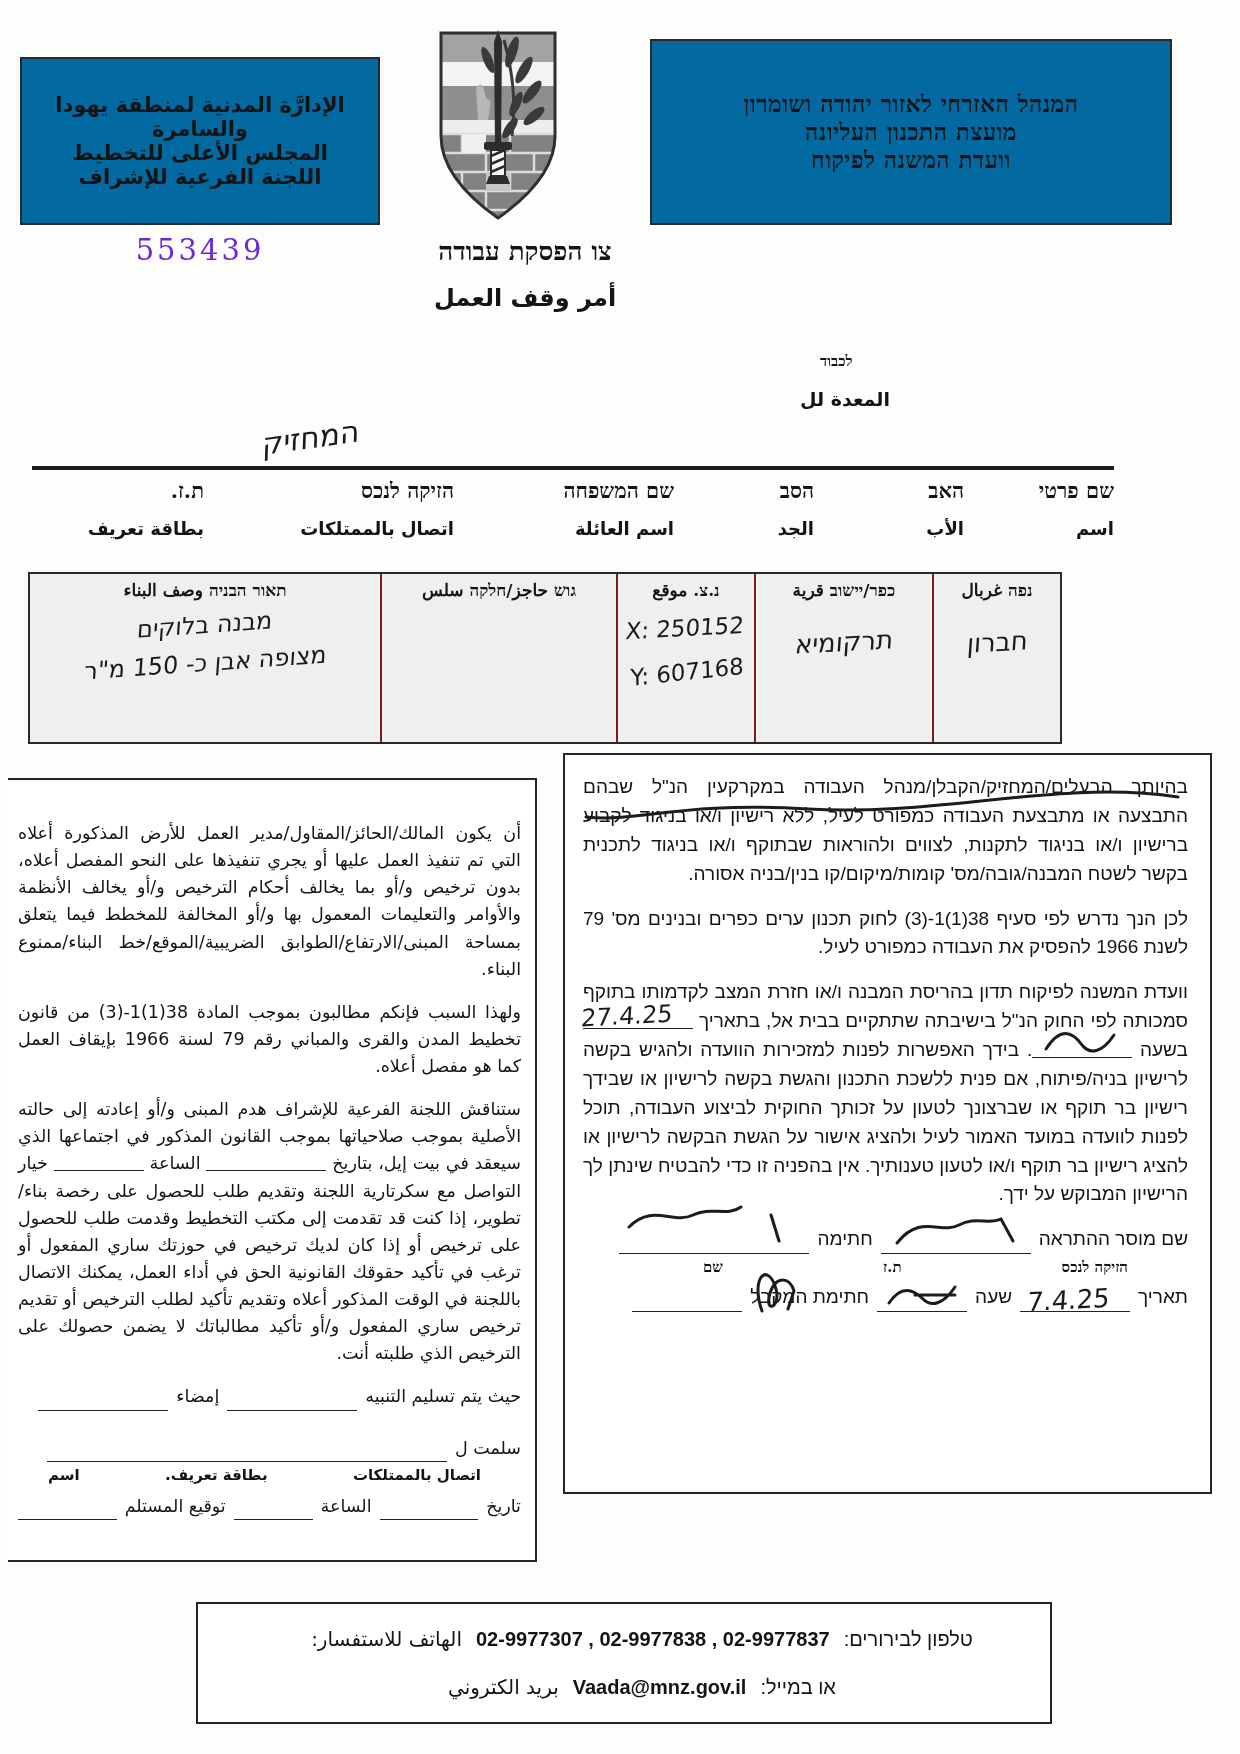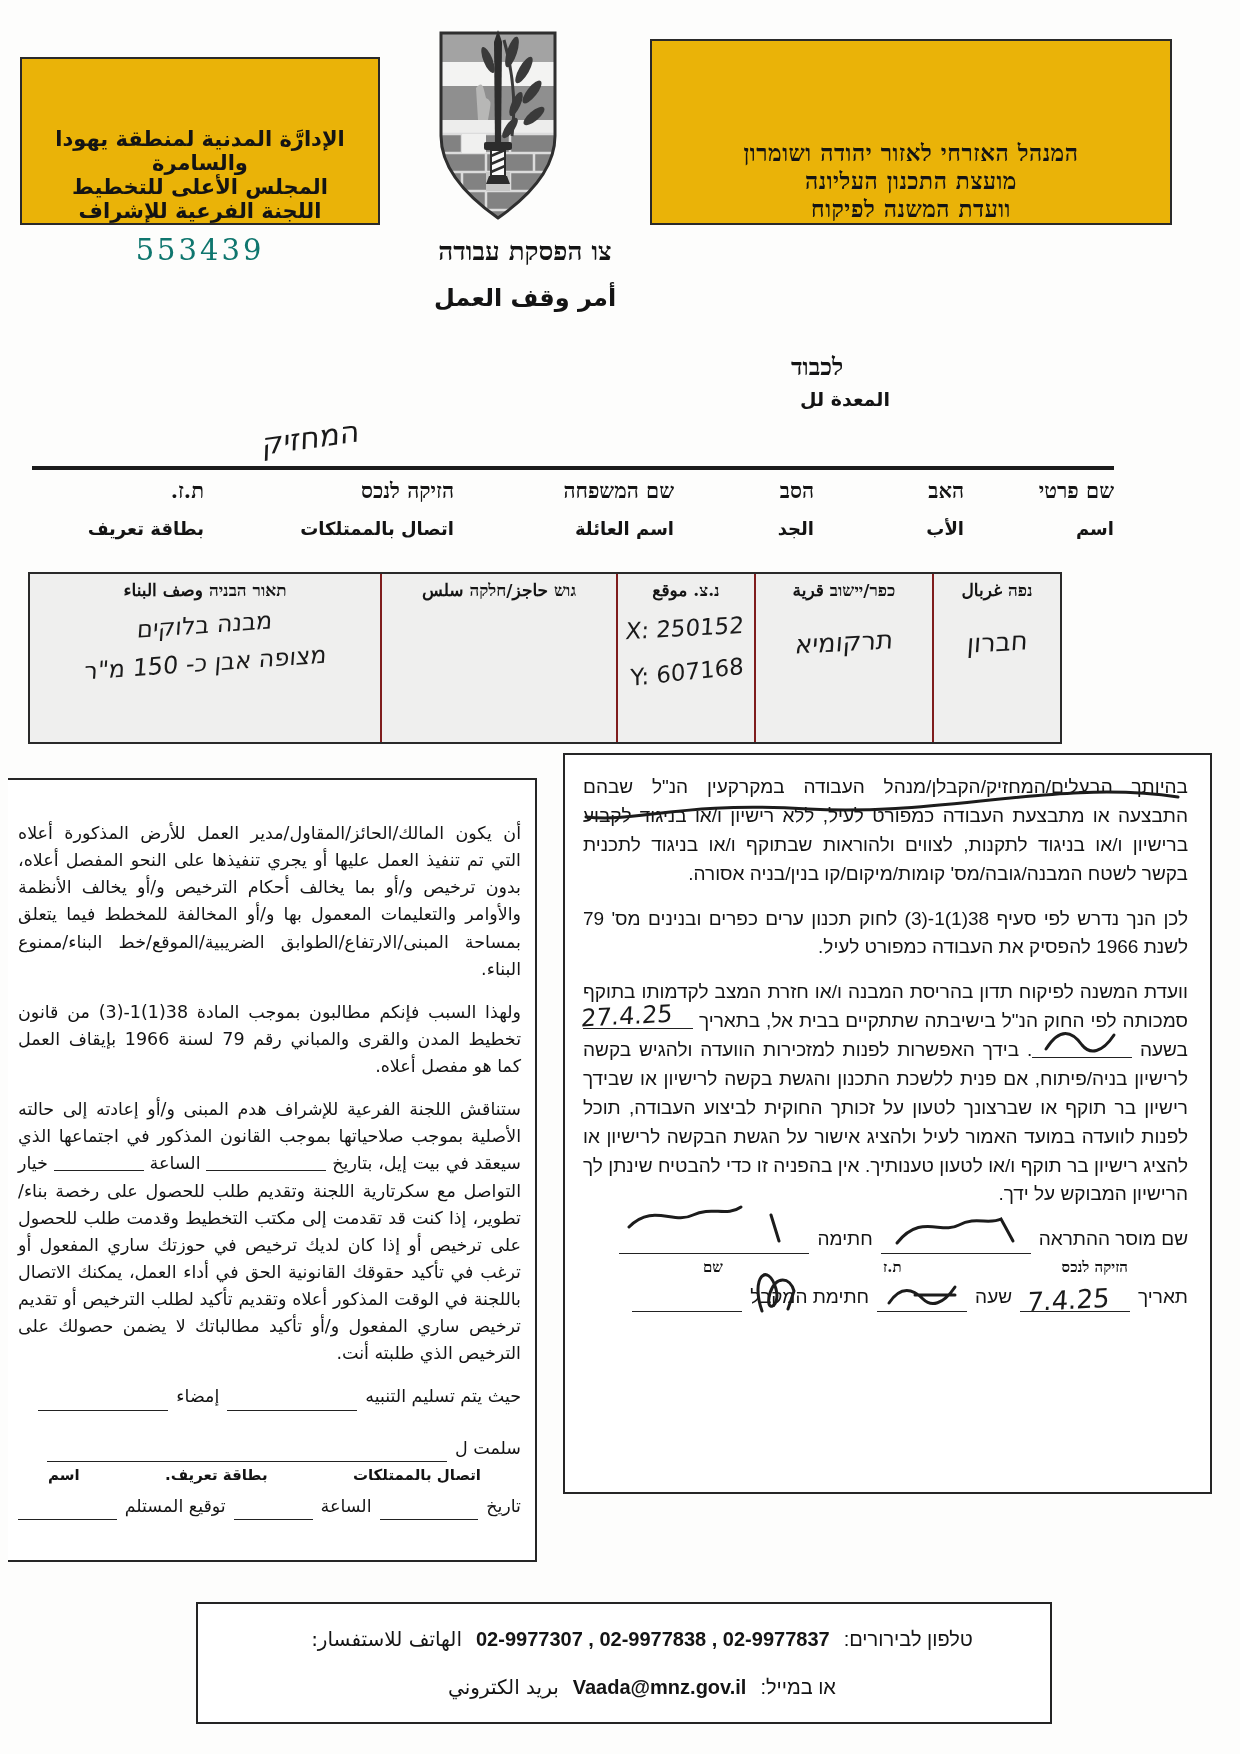--- a/index.html
+++ b/index.html
@@ -1,34 +1,34 @@
 <!DOCTYPE html>
 <html lang="he"><head>
 <meta charset="utf-8">
 <style>
   html,body{margin:0;padding:0;background:#9a9a9a;}
   .page{position:relative;width:1240px;height:1754px;margin:0 auto;background:#fdfdfc;
         font-family:"Liberation Sans",sans-serif;color:#141414;overflow:hidden;}
   
   .office-box{position:absolute;border:2px solid #2a2a2a;display:flex;flex-direction:column;
-        justify-content:flex-end;text-align:center;font-weight:bold;background:#eab308;}
+        justify-content:center;text-align:center;font-weight:bold;background:#0369a1;}
   .office-box .ln{padding:0 8px;}
   .office-ar{left:20px;top:57px;width:356px;height:164px;font-family:"DejaVu Sans",sans-serif;
         font-size:21px;direction:rtl;}
   .office-he{left:650px;top:39px;width:518px;height:182px;font-family:"DejaVu Serif",serif;
         font-size:23px;direction:rtl;letter-spacing:.5px;}
   .emblem{position:absolute;left:432px;top:26px;}
   .order-number{position:absolute;left:90px;top:233px;width:220px;text-align:center;
-        font-family:"DejaVu Serif",serif;font-size:29px;letter-spacing:3px;color:#0f766e;}
+        font-family:"DejaVu Serif",serif;font-size:29px;letter-spacing:3px;color:#6d28d9;}
   .doc-title-he{position:absolute;left:380px;top:236px;width:290px;text-align:center;direction:rtl;
         font-family:"DejaVu Serif",serif;font-weight:bold;font-size:26px;}
   .doc-title-ar{position:absolute;left:380px;top:284px;width:290px;text-align:center;direction:rtl;
         font-family:"DejaVu Sans",sans-serif;font-weight:bold;font-size:24px;}
-  .addr-he{position:absolute;left:791px;top:352px;width:150px;text-align:left;direction:rtl;
-        font-family:"DejaVu Serif",serif;font-weight:bold;font-size:24px;}
+  .addr-he{position:absolute;left:820px;top:352px;width:150px;text-align:left;direction:rtl;
+        font-family:"DejaVu Serif",serif;font-weight:bold;font-size:15px;}
   .addr-ar{position:absolute;left:800px;top:388px;width:170px;text-align:left;direction:rtl;
         font-family:"DejaVu Sans",sans-serif;font-weight:bold;font-size:19px;}
   
   .hand{font-family:"DejaVu Sans",sans-serif;display:inline-block;color:#1a1a1a;
         transform:rotate(-3deg) skewX(-7deg);}
   .hand-note{position:absolute;left:262px;top:420px;font-size:30px;transform:rotate(-8deg) skewX(-10deg);}
   
   .rule-thick{position:absolute;left:32px;top:466px;width:1082px;height:4px;background:#1c1c1c;}
   .pheaders{position:absolute;left:32px;top:478px;width:1082px;direction:rtl;display:grid;
         grid-template-columns:150px 150px 140px 220px 250px 172px;}

